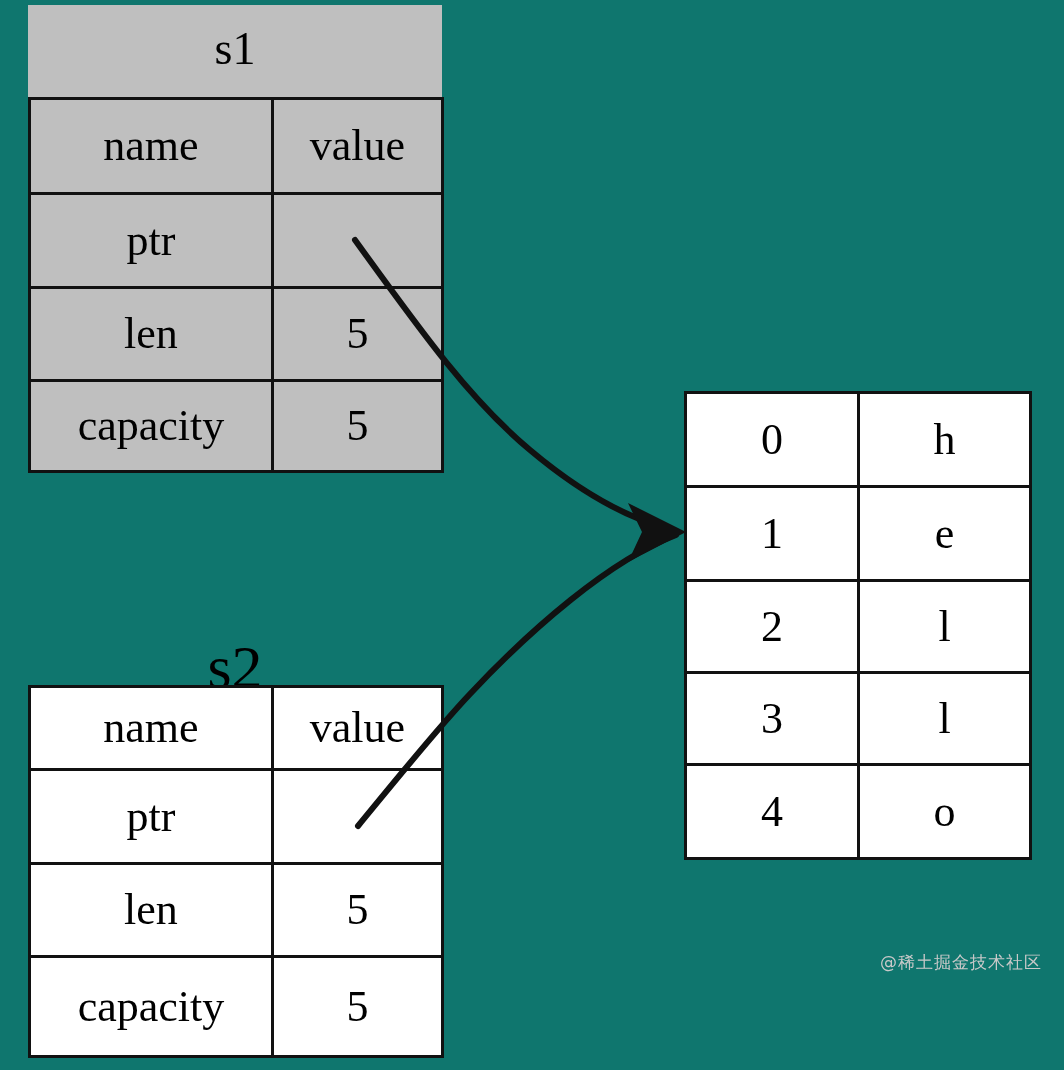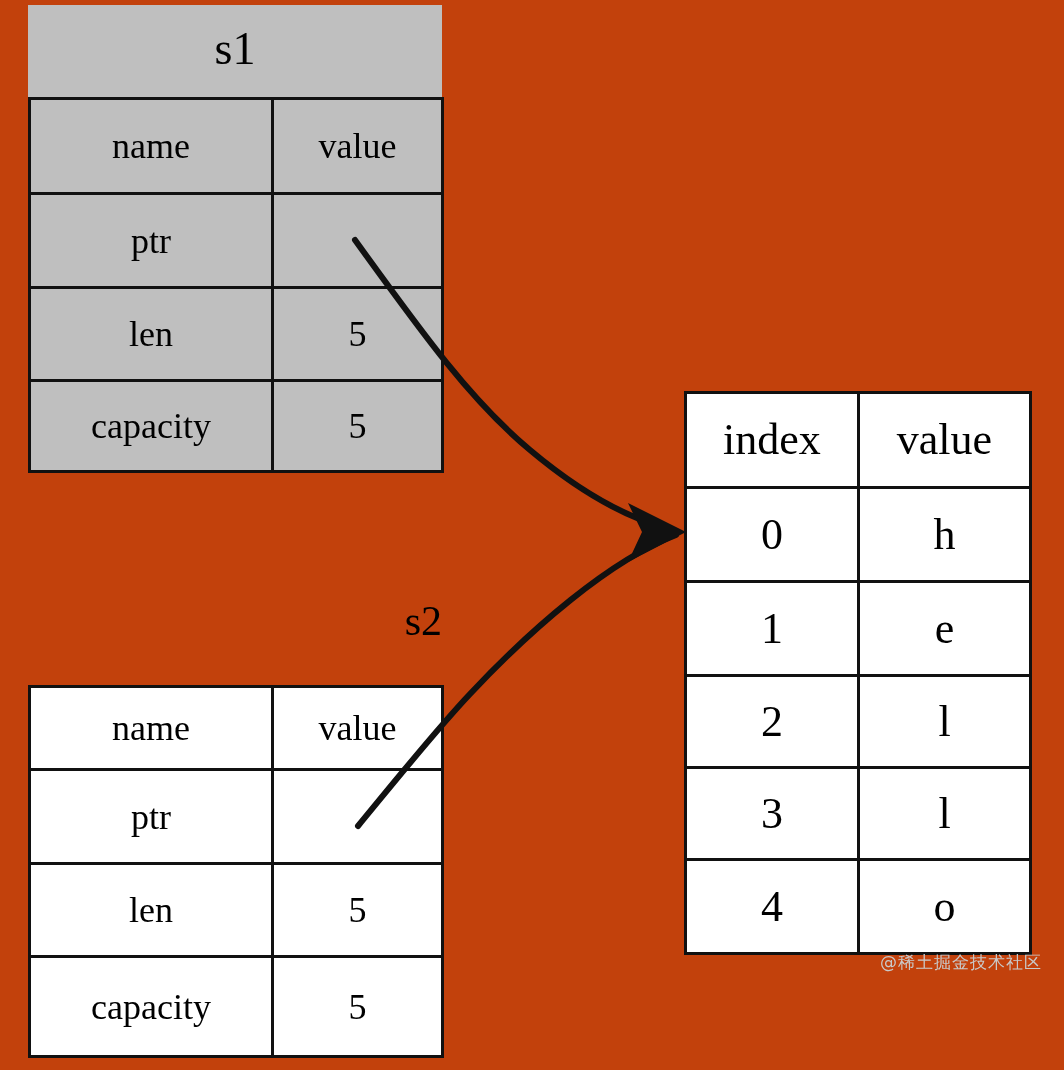--- a/index.html
+++ b/index.html
@@ -7,21 +7,21 @@
     padding: 0;
     background: #ffffff;
   }
   body {
     font-family: "Liberation Serif", "DejaVu Serif", serif;
   }
   #canvas {
     position: relative;
     width: 1064px;
     height: 1070px;
-    background: #c2410c;
+    background: #0f766e;
     overflow: hidden;
   }
   .struct-title {
     position: absolute;
     left: 0;
     width: 100%;
     text-align: center;
     font-size: 46px;
     line-height: 1;
     color: #000;
@@ -30,21 +30,21 @@
   table.grid {
     border-collapse: collapse;
     table-layout: fixed;
     position: absolute;
     box-sizing: border-box;
   }
   table.grid td {
     border: 3px solid #111111;
     text-align: center;
     vertical-align: middle;
-    font-size: 36px;
+    font-size: 44px;
     line-height: 1;
     color: #000;
     padding: 0;
     box-sizing: border-box;
   }
 
   
   #s1-shade {
     position: absolute;
     left: 28px;
@@ -59,23 +59,22 @@
   }
   #s1-table {
     left: 28px;
     top: 97px;
     width: 413px;
   }
   #s1-table td { background: transparent; }
 
   
   #s2-title {
-    top: 600px;
-    font-size: 42px;
-    text-align: right;
+    top: 636px;
+    font-size: 62px;
   }
   #s2-table {
     left: 28px;
     top: 685px;
     width: 413px;
   }
   #s2-table td { background: #ffffff; }
 
   .col-name  { width: 243px; }
   .col-value { width: 170px; }
@@ -164,24 +163,20 @@
       <tr>
         <td class="col-name" style="height:100px;">capacity</td>
         <td class="col-value" style="height:100px;">5</td>
       </tr>
     </tbody>
   </table>
 
   <table class="grid" id="buf-table">
     <tbody>
       <tr>
-        <td class="col-index" style="height:95px;">index</td>
-        <td class="col-val" style="height:95px;">value</td>
-      </tr>
-      <tr>
         <td class="col-index" style="height:94px;">0</td>
         <td class="col-val" style="height:94px;">h</td>
       </tr>
       <tr>
         <td class="col-index" style="height:94px;">1</td>
         <td class="col-val" style="height:94px;">e</td>
       </tr>
       <tr>
         <td class="col-index" style="height:92px;">2</td>
         <td class="col-val" style="height:92px;">l</td>

